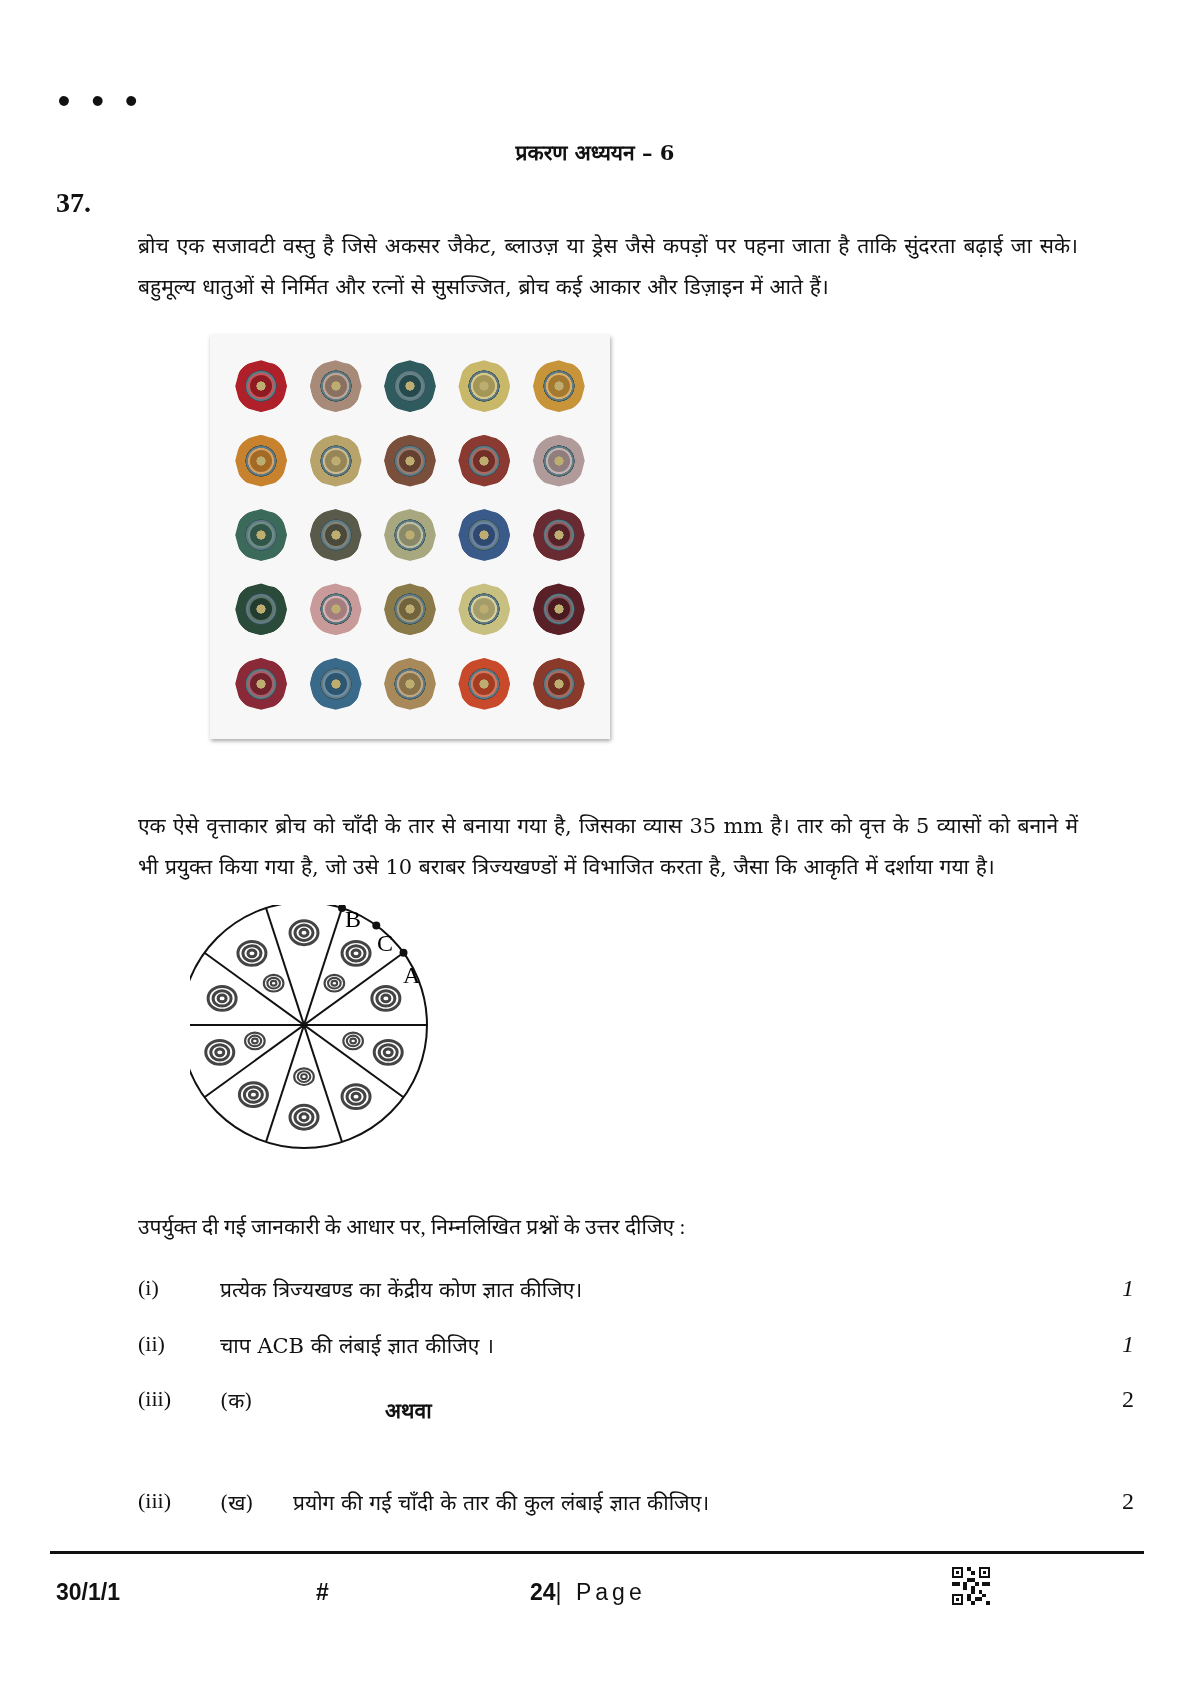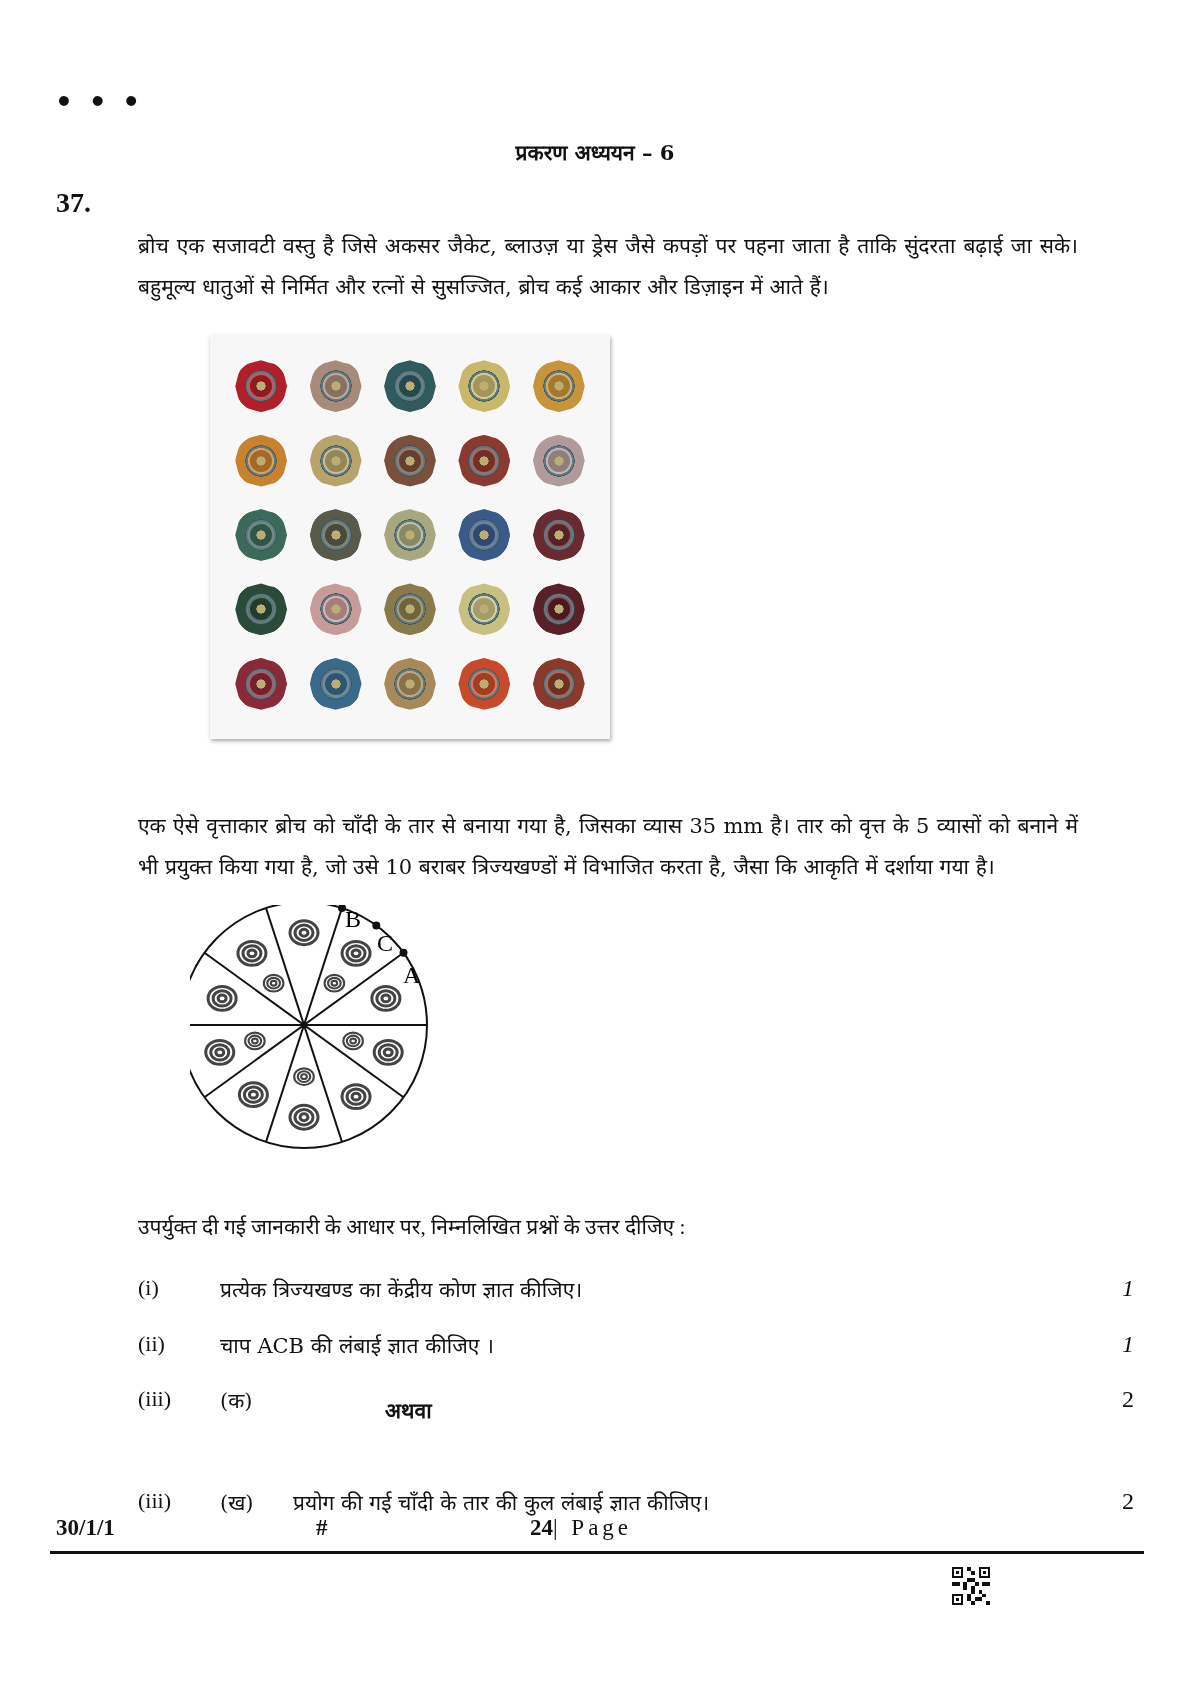--- a/index.html
+++ b/index.html
@@ -24,21 +24,21 @@
   .lead { left:138px; top:1212px; font-size:21px;font-family:Liberation Serif, serif; }
   .row { left:138px; width:996px; font-size:21px; height:40px; }
   .row .num { position:absolute; left:0; font-family:"Liberation Serif",serif; font-size:22px; }
   .row .sub { position:absolute; left:82px; }
   .row .txt { position:absolute; left:82px; }
   .row .txt2 { position:absolute; left:155px; }
   .row .marks { position:absolute; right:0; font-family:"Liberation Serif",serif; font-size:24px; }
   .italic { font-style:italic; }
   .or { left:385px; top:1379px; font-size:21px; font-weight:bold;margin-top:17px; }
   .rule { left:50px; top:1551px; width:1094px; height:3px; background:#111; }
-  .footer { top:1515px; font-size:23px; font-weight:bold; font-family:Liberation Serif, serif; }
+  .footer { top:1579px; font-size:23px; font-weight:bold; font-family:Liberation Sans, sans-serif; }
   .page { left:530px; }
   .page .pg { font-weight:normal; letter-spacing:4px; }
   .qr { left:952px; top:1567px; width:38px; height:38px; }
 </style>
 </head>
 <body>
 
 <div class="abs dots">• • •</div>
 <div class="abs section-title">प्रकरण अध्ययन – 6</div>
 

